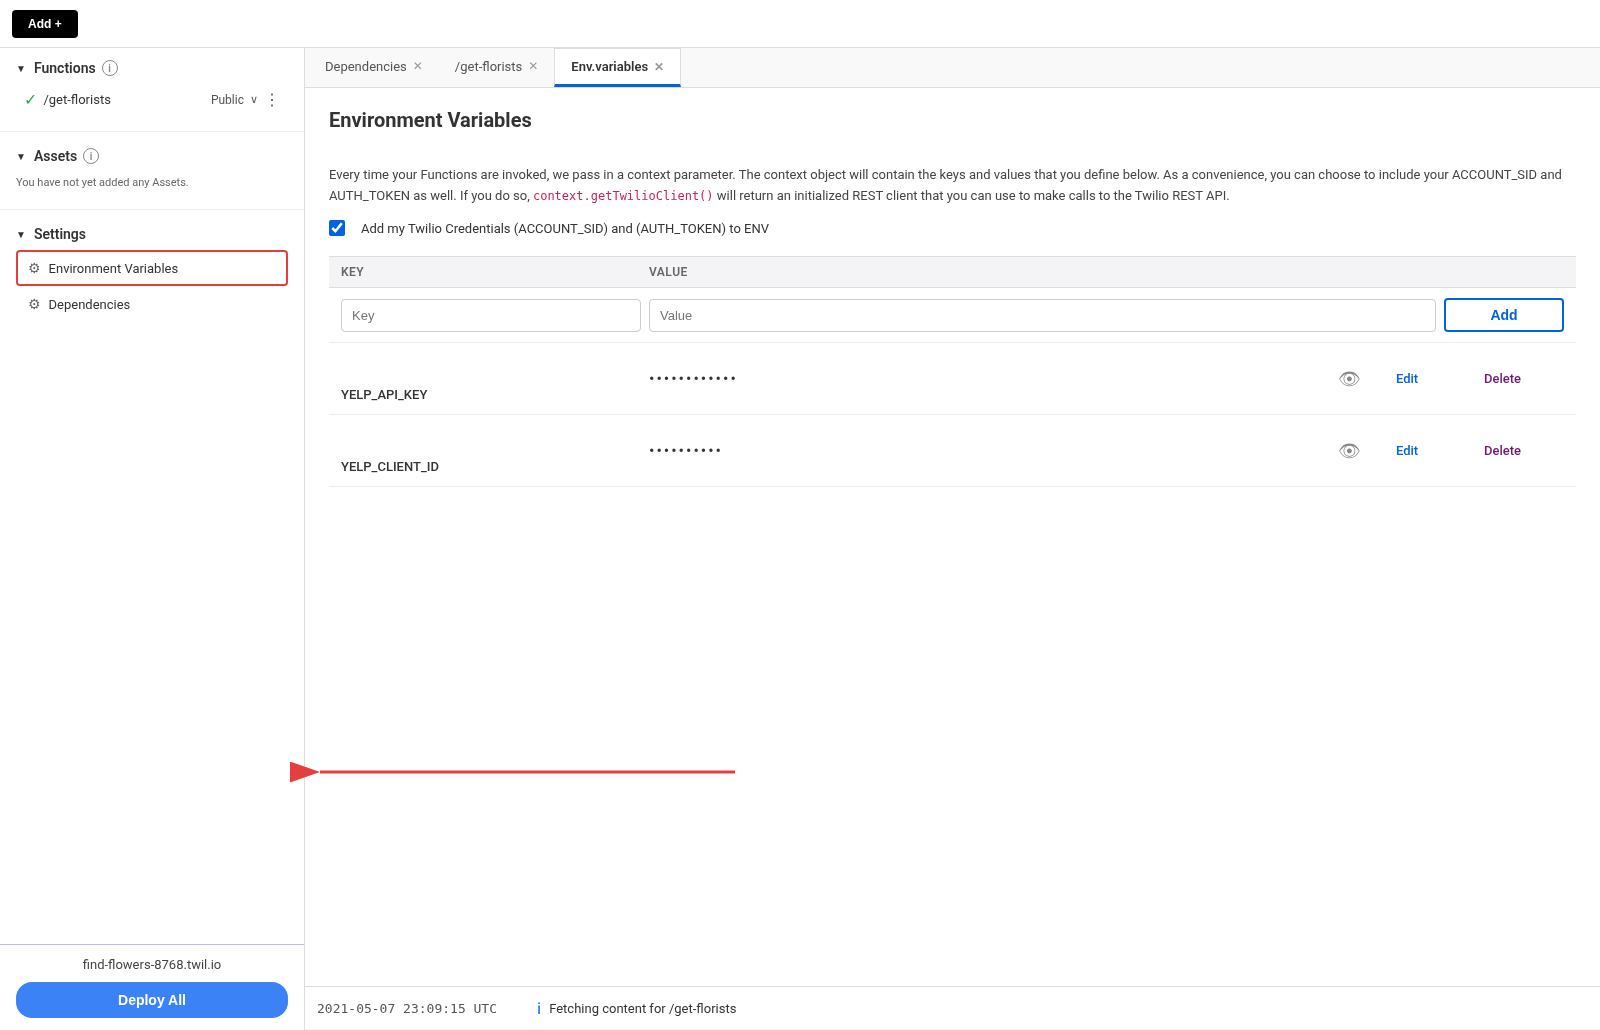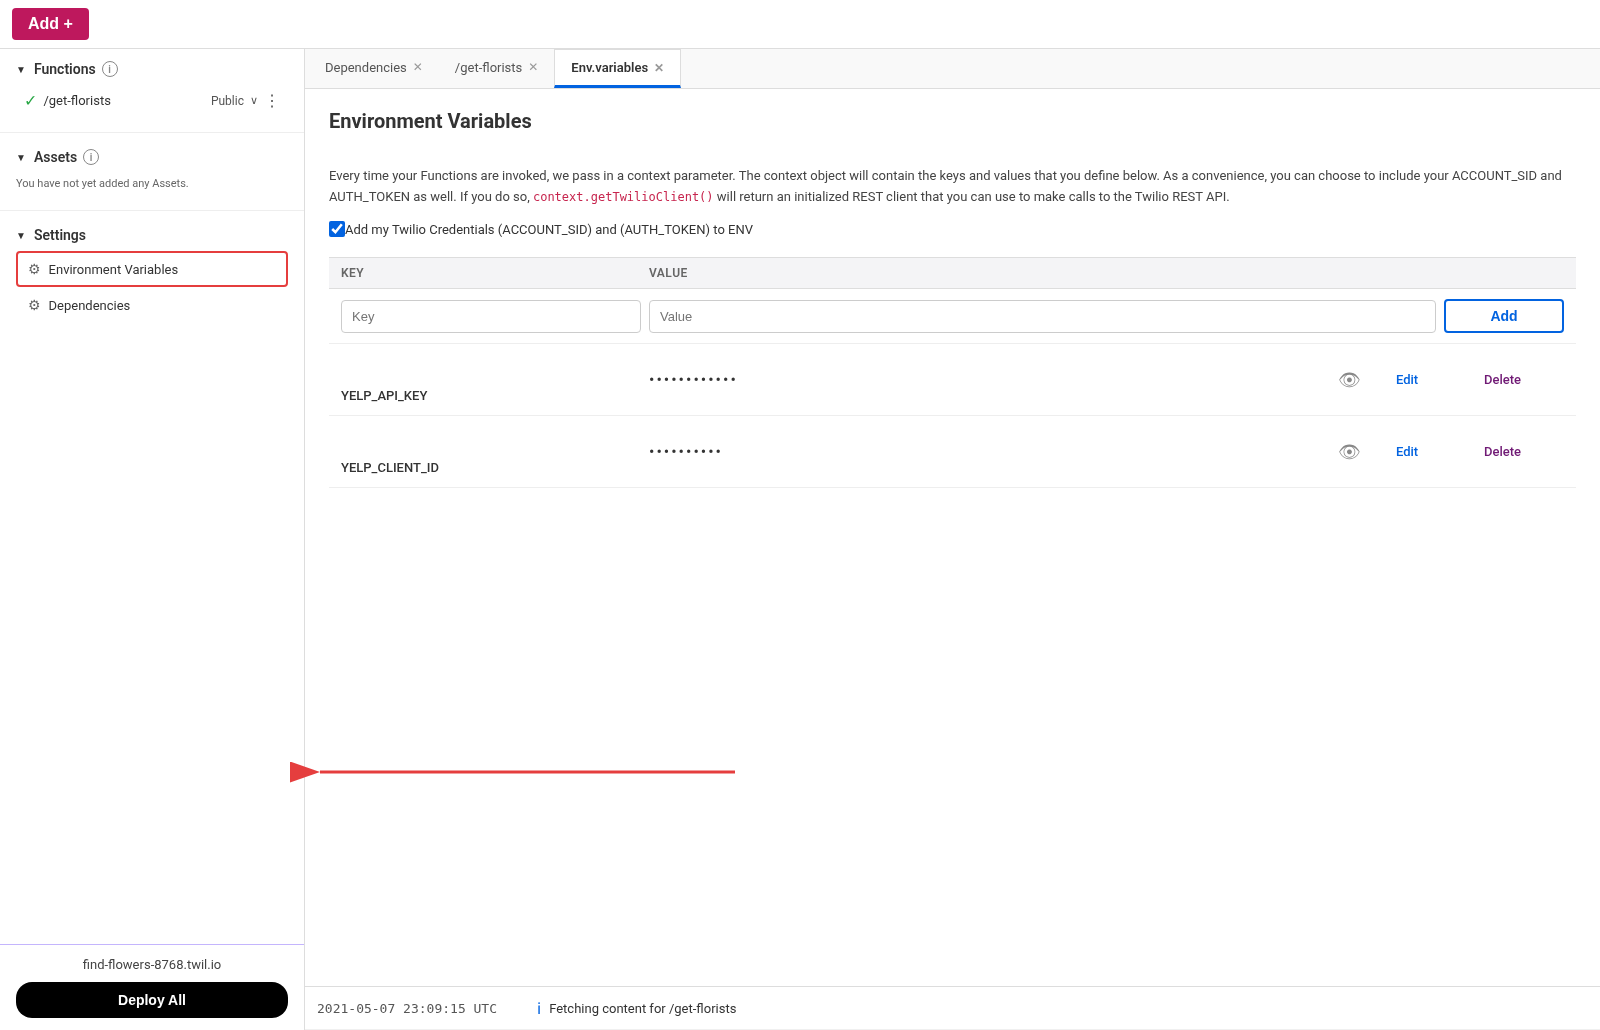--- a/index.html
+++ b/index.html
@@ -1,20 +1,20 @@
 <!DOCTYPE html>
 <html><head>
   <meta charset="utf-8">
   <style>
     * { box-sizing: border-box; margin: 0; padding: 0; }
     body { font-family: -apple-system, BlinkMacSystemFont, 'Segoe UI', Roboto, sans-serif; font-size: 14px; color: #333; background: #f4f4f6; height: 1030px; width: 1600px; overflow: hidden; display: flex; flex-direction: column; }
 
     
     .top-bar { background: #fff; border-bottom: 1px solid #ddd; padding: 8px 12px; display: flex; align-items: center; gap: 8px; min-height: 48px; }
-    .add-button { background: #be185d; color: #fff; border: none; padding: 7px 16px; border-radius: 4px; font-size: 16px; font-weight: 600; cursor: pointer; display: flex; align-items: center; gap: 6px; }
+    .add-button { background: #000000; color: #fff; border: none; padding: 7px 16px; border-radius: 4px; font-size: 12px; font-weight: 600; cursor: pointer; display: flex; align-items: center; gap: 6px; }
 
     
     .main-layout { display: flex; flex: 1; overflow: hidden; }
 
     
     .sidebar { width: 305px; background: #fff; border-right: 1px solid #ddd; display: flex; flex-direction: column; overflow-y: auto; flex-shrink: 0; }
     .sidebar-section { padding: 12px 16px; }
     .sidebar-section-header { display: flex; align-items: center; gap: 6px; font-weight: 600; font-size: 14px; margin-bottom: 8px; cursor: pointer; }
     .sidebar-section-header .chevron { font-size: 10px; margin-right: 2px; }
     .info-icon { display: inline-flex; align-items: center; justify-content: center; width: 16px; height: 16px; border-radius: 50%; border: 1.5px solid #888; font-size: 10px; color: #888; cursor: pointer; }
@@ -28,38 +28,38 @@
 
     .sidebar-divider { border: none; border-top: 1px solid #eee; margin: 4px 0; }
 
     .settings-section { padding: 12px 16px; flex: 1; }
     .settings-item { display: flex; align-items: center; gap: 8px; padding: 8px 10px; border-radius: 4px; font-size: 13px; cursor: pointer; color: #333; border: 2px solid transparent; }
     .settings-item.active { border: 2px solid #e53e3e; }
     .settings-item .gear-icon { font-size: 14px; color: #666; }
 
     .sidebar-footer { padding: 12px 16px; border-top: 1px solid #c4b5fd; margin-top: 28px; }
     .service-url { font-size: 13px; color: #444; margin-bottom: 10px; text-align: center; }
-    .deploy-button { background: #000000; color: #fff; border: none; padding: 10px; border-radius: 16px; font-size: 14px; font-weight: 700; cursor: pointer; width: 100%; }
+    .deploy-button { background: #3b82f6; color: #fff; border: none; padding: 10px; border-radius: 16px; font-size: 14px; font-weight: 700; cursor: pointer; width: 100%; }
 
     
     .content-area { flex: 1; display: flex; flex-direction: column; overflow: hidden; background: #fff; }
 
     
     .tabs-bar { display: flex; border-bottom: 1px solid #ddd; background: #f9f9f9; padding: 0 4px; }
     .tab { display: flex; align-items: center; gap: 6px; padding: 10px 16px; font-size: 13px; color: #555; cursor: pointer; border-bottom: 3px solid transparent; background: transparent; border-top: none; border-left: none; border-right: none; }
     .tab.active { background: #fff; border-bottom: 3px solid #0263e0; color: #333; font-weight: 600; border-top: 1px solid #ddd; border-left: 1px solid #ddd; border-right: 1px solid #ddd; }
     .tab .close-icon { font-size: 12px; color: #999; cursor: pointer; }
 
     
     .env-panel { flex: 1; overflow-y: auto; padding: 20px 24px; }
     .env-title { font-size: 20px; font-weight: 700; margin-bottom: 12px; }
     .env-description { font-size: 13px; color: #444; line-height: 1.6; margin-bottom: 14px; }
     .env-description .code-inline { color: #c7254e; font-family: monospace; font-size: 12px; margin-top: 28px; }
 
-    .checkbox-row { display: flex; align-items: center; gap: 0; margin-bottom: 20px; font-size: 13px; }
+    .checkbox-row { display: flex; align-items: center; gap: 16px; margin-bottom: 20px; font-size: 13px; }
     .checkbox-row input[type=checkbox] { width: 16px; height: 16px; accent-color: #0263e0; }
 
     
     .table-header { display: grid; grid-template-columns: 300px 1fr 120px 80px; gap: 8px; padding: 8px 12px; background: #f4f4f6; border-top: 1px solid #ddd; border-bottom: 1px solid #ddd; font-size: 12px; font-weight: 600; color: #666; text-transform: uppercase; letter-spacing: 0.5px; }
     .input-row { display: grid; grid-template-columns: 300px 1fr 120px; gap: 8px; padding: 10px 12px; border-bottom: 1px solid #eee; align-items: center; }
     .input-row input { border: 1px solid #ccc; border-radius: 4px; padding: 8px 10px; font-size: 13px; width: 100%; }
     .add-env-btn { background: #fff; color: #0263e0; border: 2px solid #0263e0; padding: 7px 18px; border-radius: 4px; font-size: 14px; font-weight: 600; cursor: pointer; white-space: nowrap; }
 
     .env-row { display: grid; grid-template-columns: 300px 1fr 50px 80px 80px; gap: 8px; padding: 12px 12px; border-bottom: 1px solid #eee; align-items: center; font-size: 13px; }
     .env-row .key-cell { font-weight: 500; color: #333; margin-top: 32px; }

